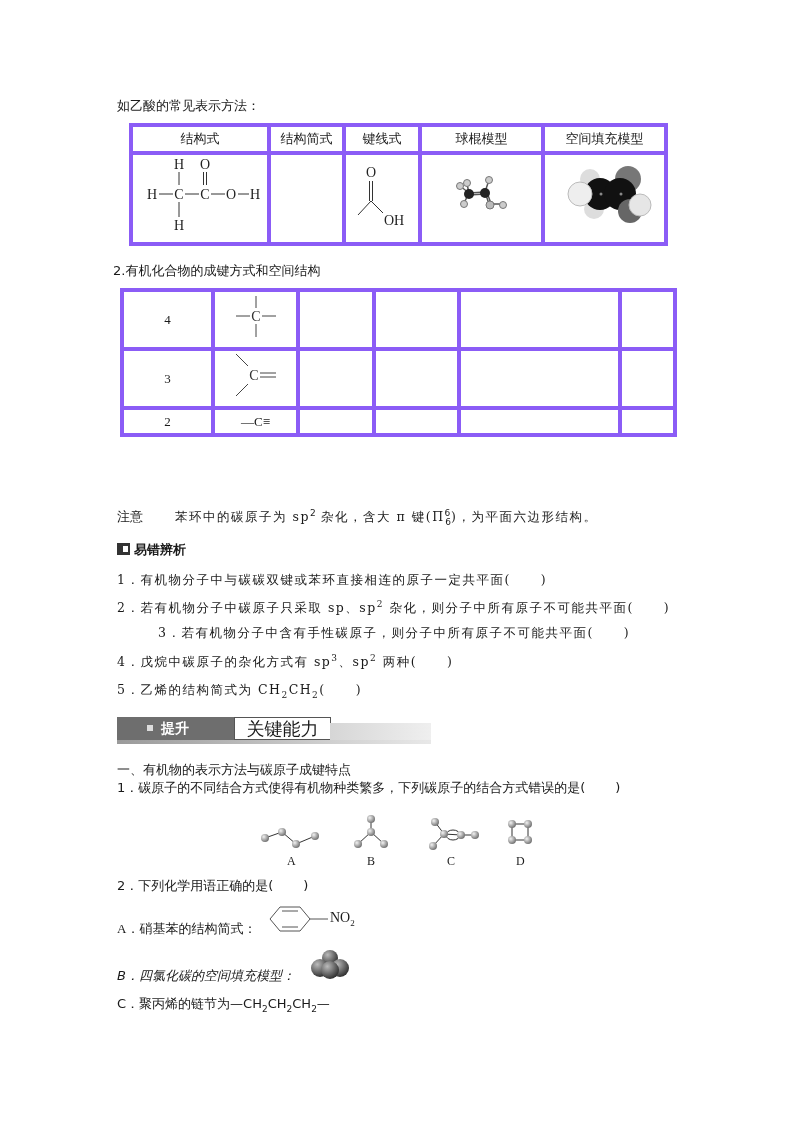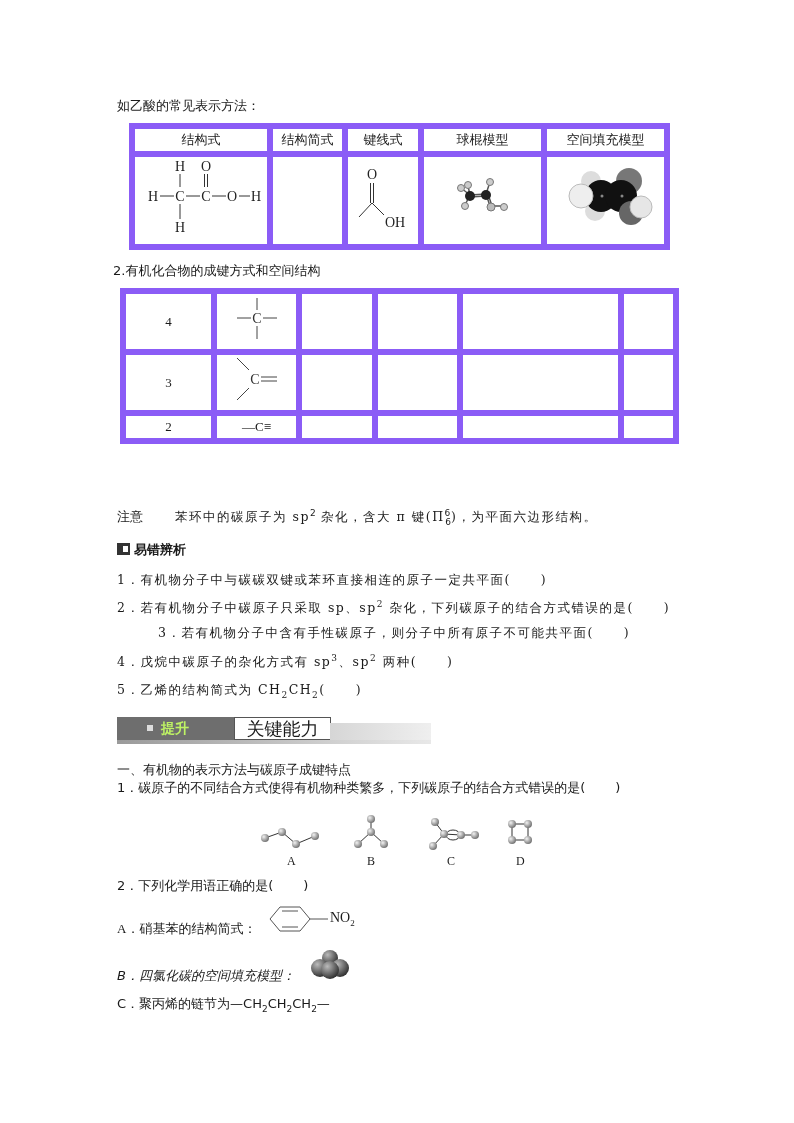--- a/index.html
+++ b/index.html
@@ -3,23 +3,23 @@
 <meta charset="utf-8">
 <style>
   html, body { margin:0; padding:0; background:#ffffff; }
   body { width:794px; height:1123px; position:relative; overflow:hidden;
          font-family:"DejaVu Sans", sans-serif; color:#1a1a1a; font-size:13px; }
   .abs { position:absolute; }
   .serif { font-family:"Liberation Serif", "DejaVu Serif", serif; }
   .line { white-space:nowrap; font-size:13px; line-height:16px; }
   .kai { font-family:"DejaVu Serif", serif; font-size:12.5px; letter-spacing:1.5px; }
   table.grid { position:absolute; border-collapse:collapse; table-layout:fixed; }
-  table.grid td { border:6px solid #8b5cf6; text-align:center; vertical-align:middle; padding:0; font-size:13px; line-height:22px; }
+  table.grid td { border:4px solid #8b5cf6; text-align:center; vertical-align:middle; padding:0; font-size:13px; line-height:22px; }
   .hdr-bar { position:absolute; left:117px; top:717px; width:314px; height:28px; }
-  .hdr-dark { position:absolute; left:0; top:0; width:117px; height:23px; background:#6e6e6e; color:#bef264;
+  .hdr-dark { position:absolute; left:0; top:0; width:117px; height:23px; background:#6e6e6e; color:#ffffff;
               font-weight:bold; font-size:14px; line-height:23px; }
   .hdr-light { position:absolute; left:117px; top:0; width:95px; height:21px; background:#fff; border:1px solid #555;
                font-size:18px; line-height:21px; text-align:center; }
   .hdr-grad { position:absolute; left:213px; top:6px; width:101px; height:17px; background:linear-gradient(90deg,#d6d6d6,#efefef); }
   .hdr-under { position:absolute; left:0; top:23px; width:314px; height:4px; background:linear-gradient(90deg,#9a9a9a,#e8e8e8); }
   .sq { display:inline-block; width:6px; height:6px; background:#ddd; margin:0 8px 2px 30px; vertical-align:middle; }
   .paren { display:inline-block; width:30px; }
   sub, sup { font-size:9px; line-height:0; }
 </style>
 </head>
@@ -184,21 +184,21 @@
 </div>
 
 <div class="abs line" style="left:117px;top:542px;font-weight:bold;">
   <span style="display:inline-block;width:13px;height:12px;background:#333;vertical-align:-1px;margin-right:4px;position:relative;"><span style="position:absolute;left:6px;top:3px;width:5px;height:6px;background:#fff;"></span></span><span>易错辨析</span>
 </div>
 
 <div class="abs line kai" style="left:117px;top:572px;">
   <span>1．</span><span>有机物分子中与碳碳双键或苯环直接相连的原子一定共平面(</span><span class="paren"></span><span>)</span>
 </div>
 <div class="abs line kai" style="left:117px;top:600px;">
-  <span>2．</span><span>若有机物分子中碳原子只采取 sp、sp</span><sup>2</sup><span> 杂化，下列碳原子的结合方式错误的是(</span><span class="paren"></span><span>)</span>
+  <span>2．</span><span>若有机物分子中碳原子只采取 sp、sp</span><sup>2</sup><span> 杂化，则分子中所有原子不可能共平面(</span><span class="paren"></span><span>)</span>
 </div>
 <div class="abs line kai" style="left:117px;top:625px;margin-left:41px;">
   <span>3．</span><span>若有机物分子中含有手性碳原子，则分子中所有原子不可能共平面(</span><span class="paren"></span><span>)</span>
 </div>
 <div class="abs line kai" style="left:117px;top:654px;">
   <span>4．</span><span>戊烷中碳原子的杂化方式有 sp</span><sup>3</sup><span>、sp</span><sup>2</sup><span> 两种(</span><span class="paren"></span><span>)</span>
 </div>
 <div class="abs line kai" style="left:117px;top:682px;">
   <span>5．</span><span>乙烯的结构简式为 CH</span><sub>2</sub><span>CH</span><sub>2</sub><span>(</span><span class="paren"></span><span>)</span>
 </div>

